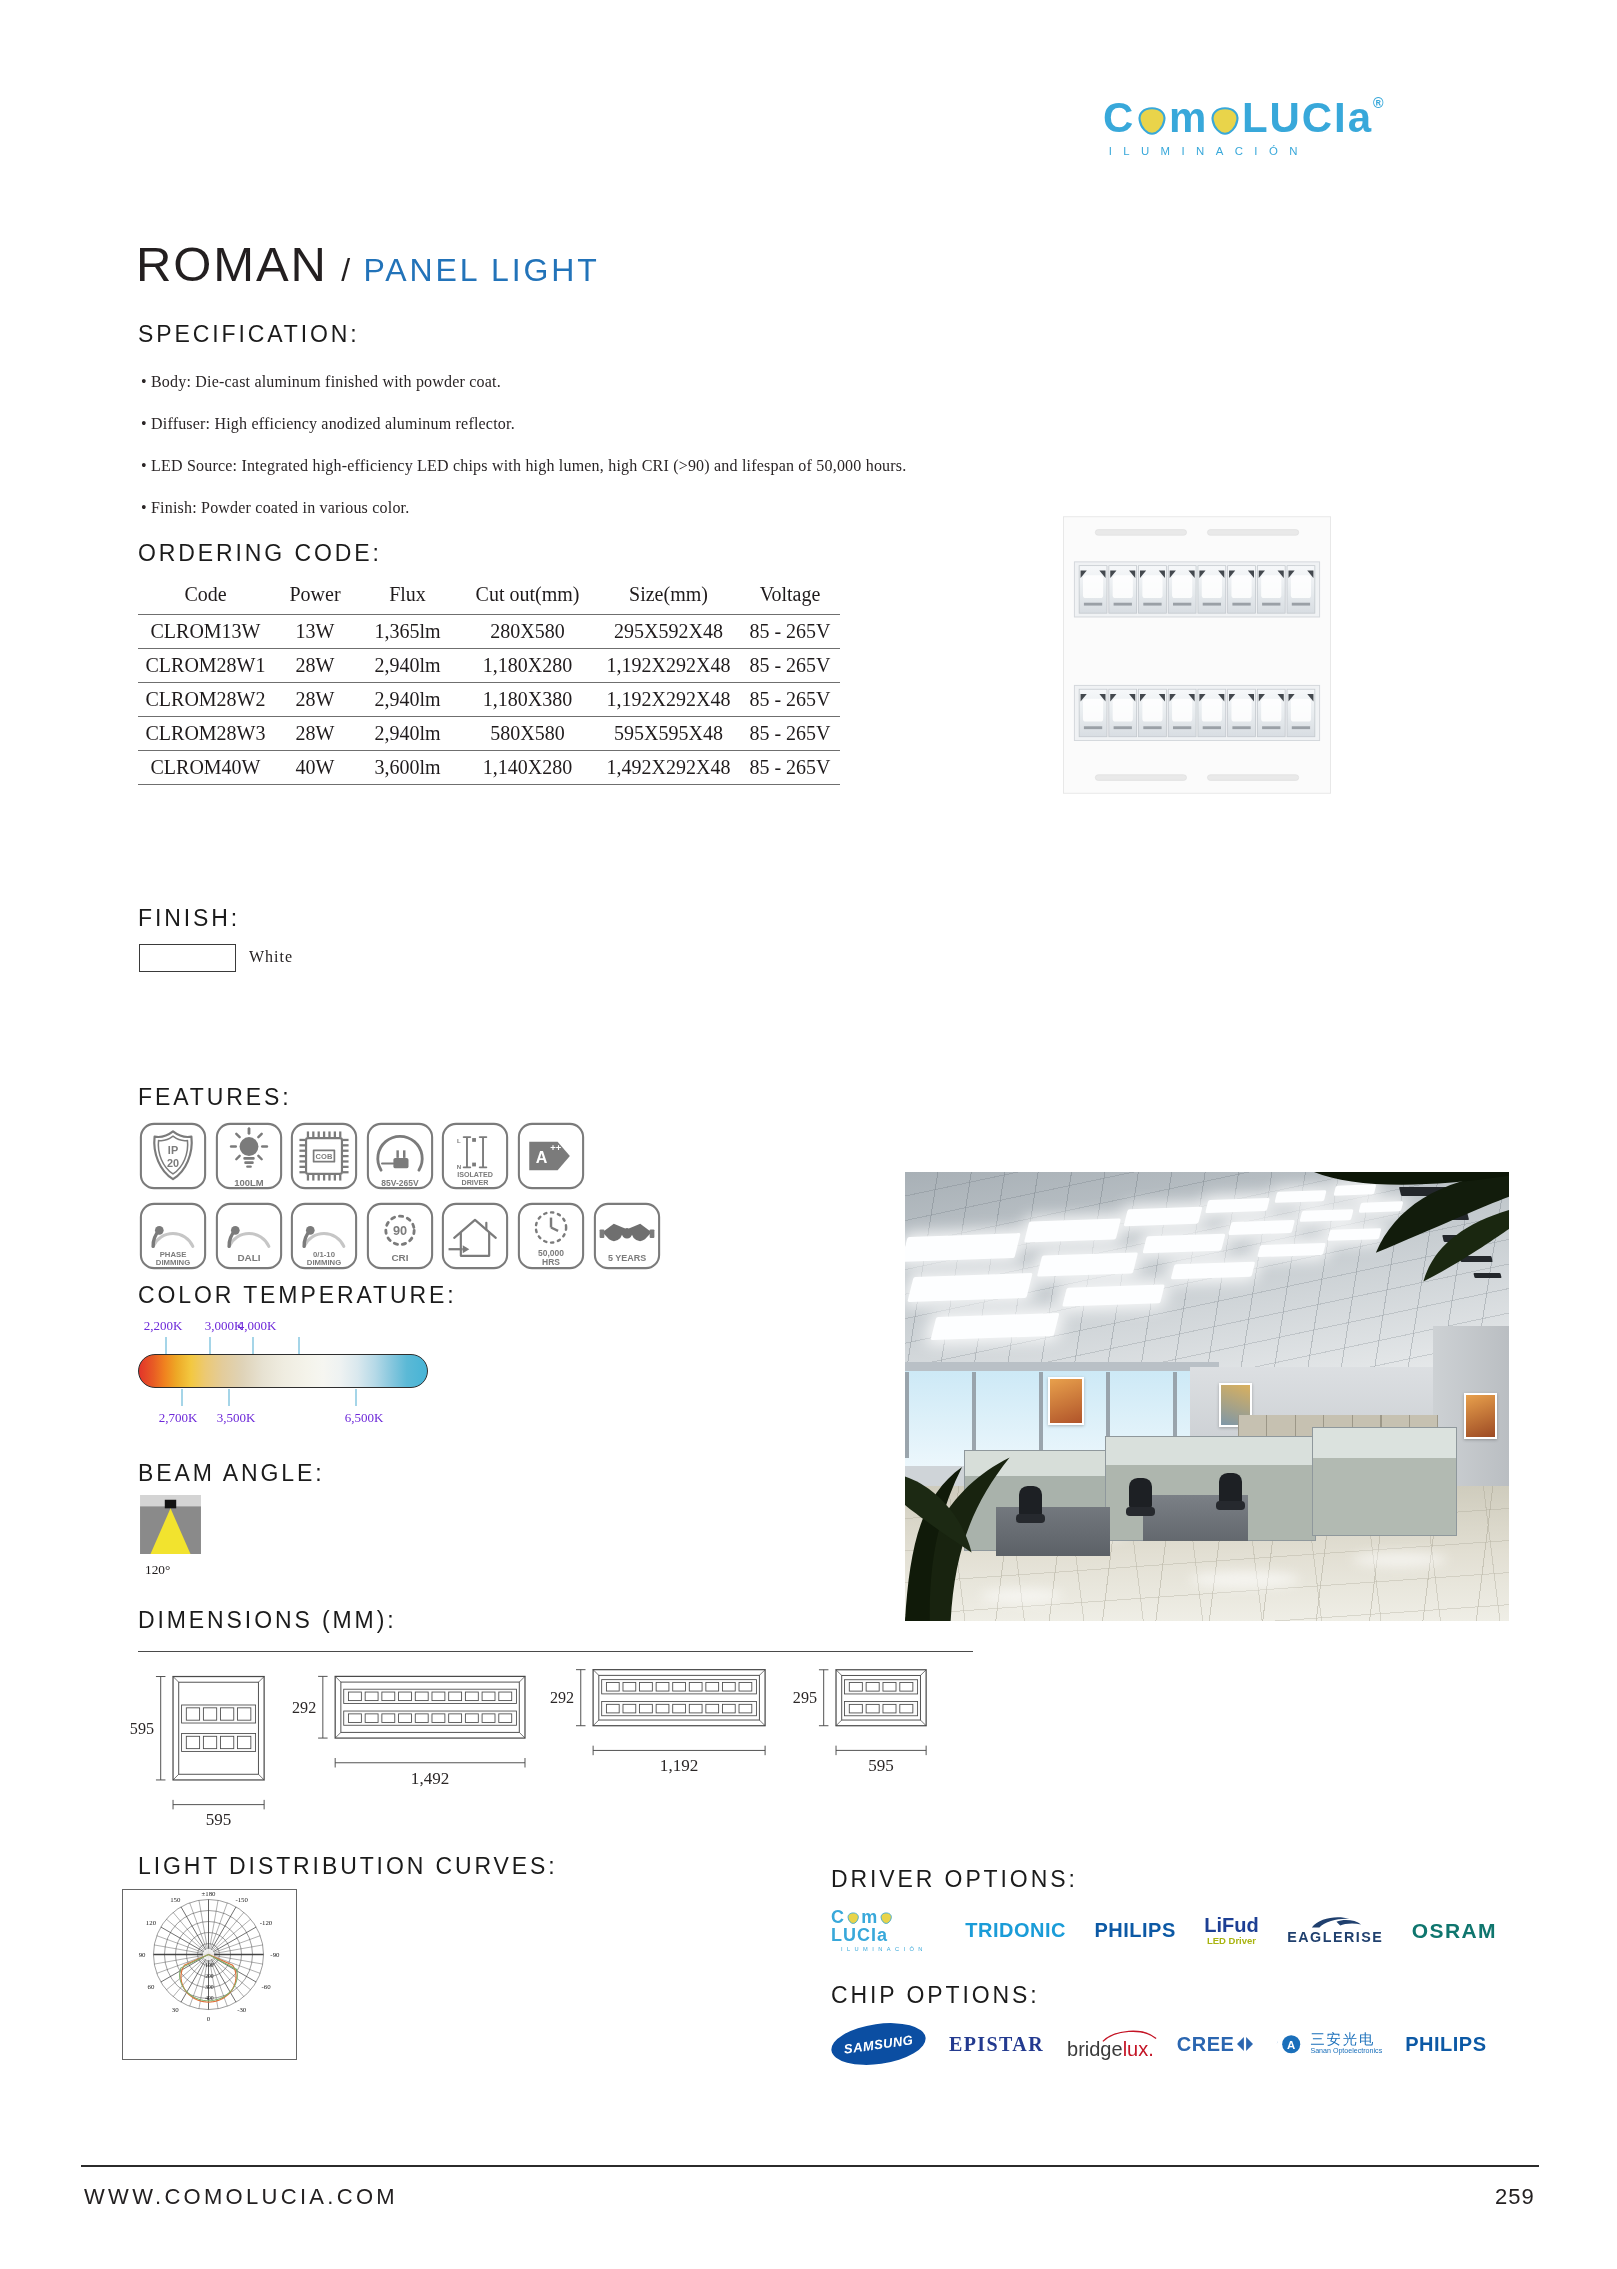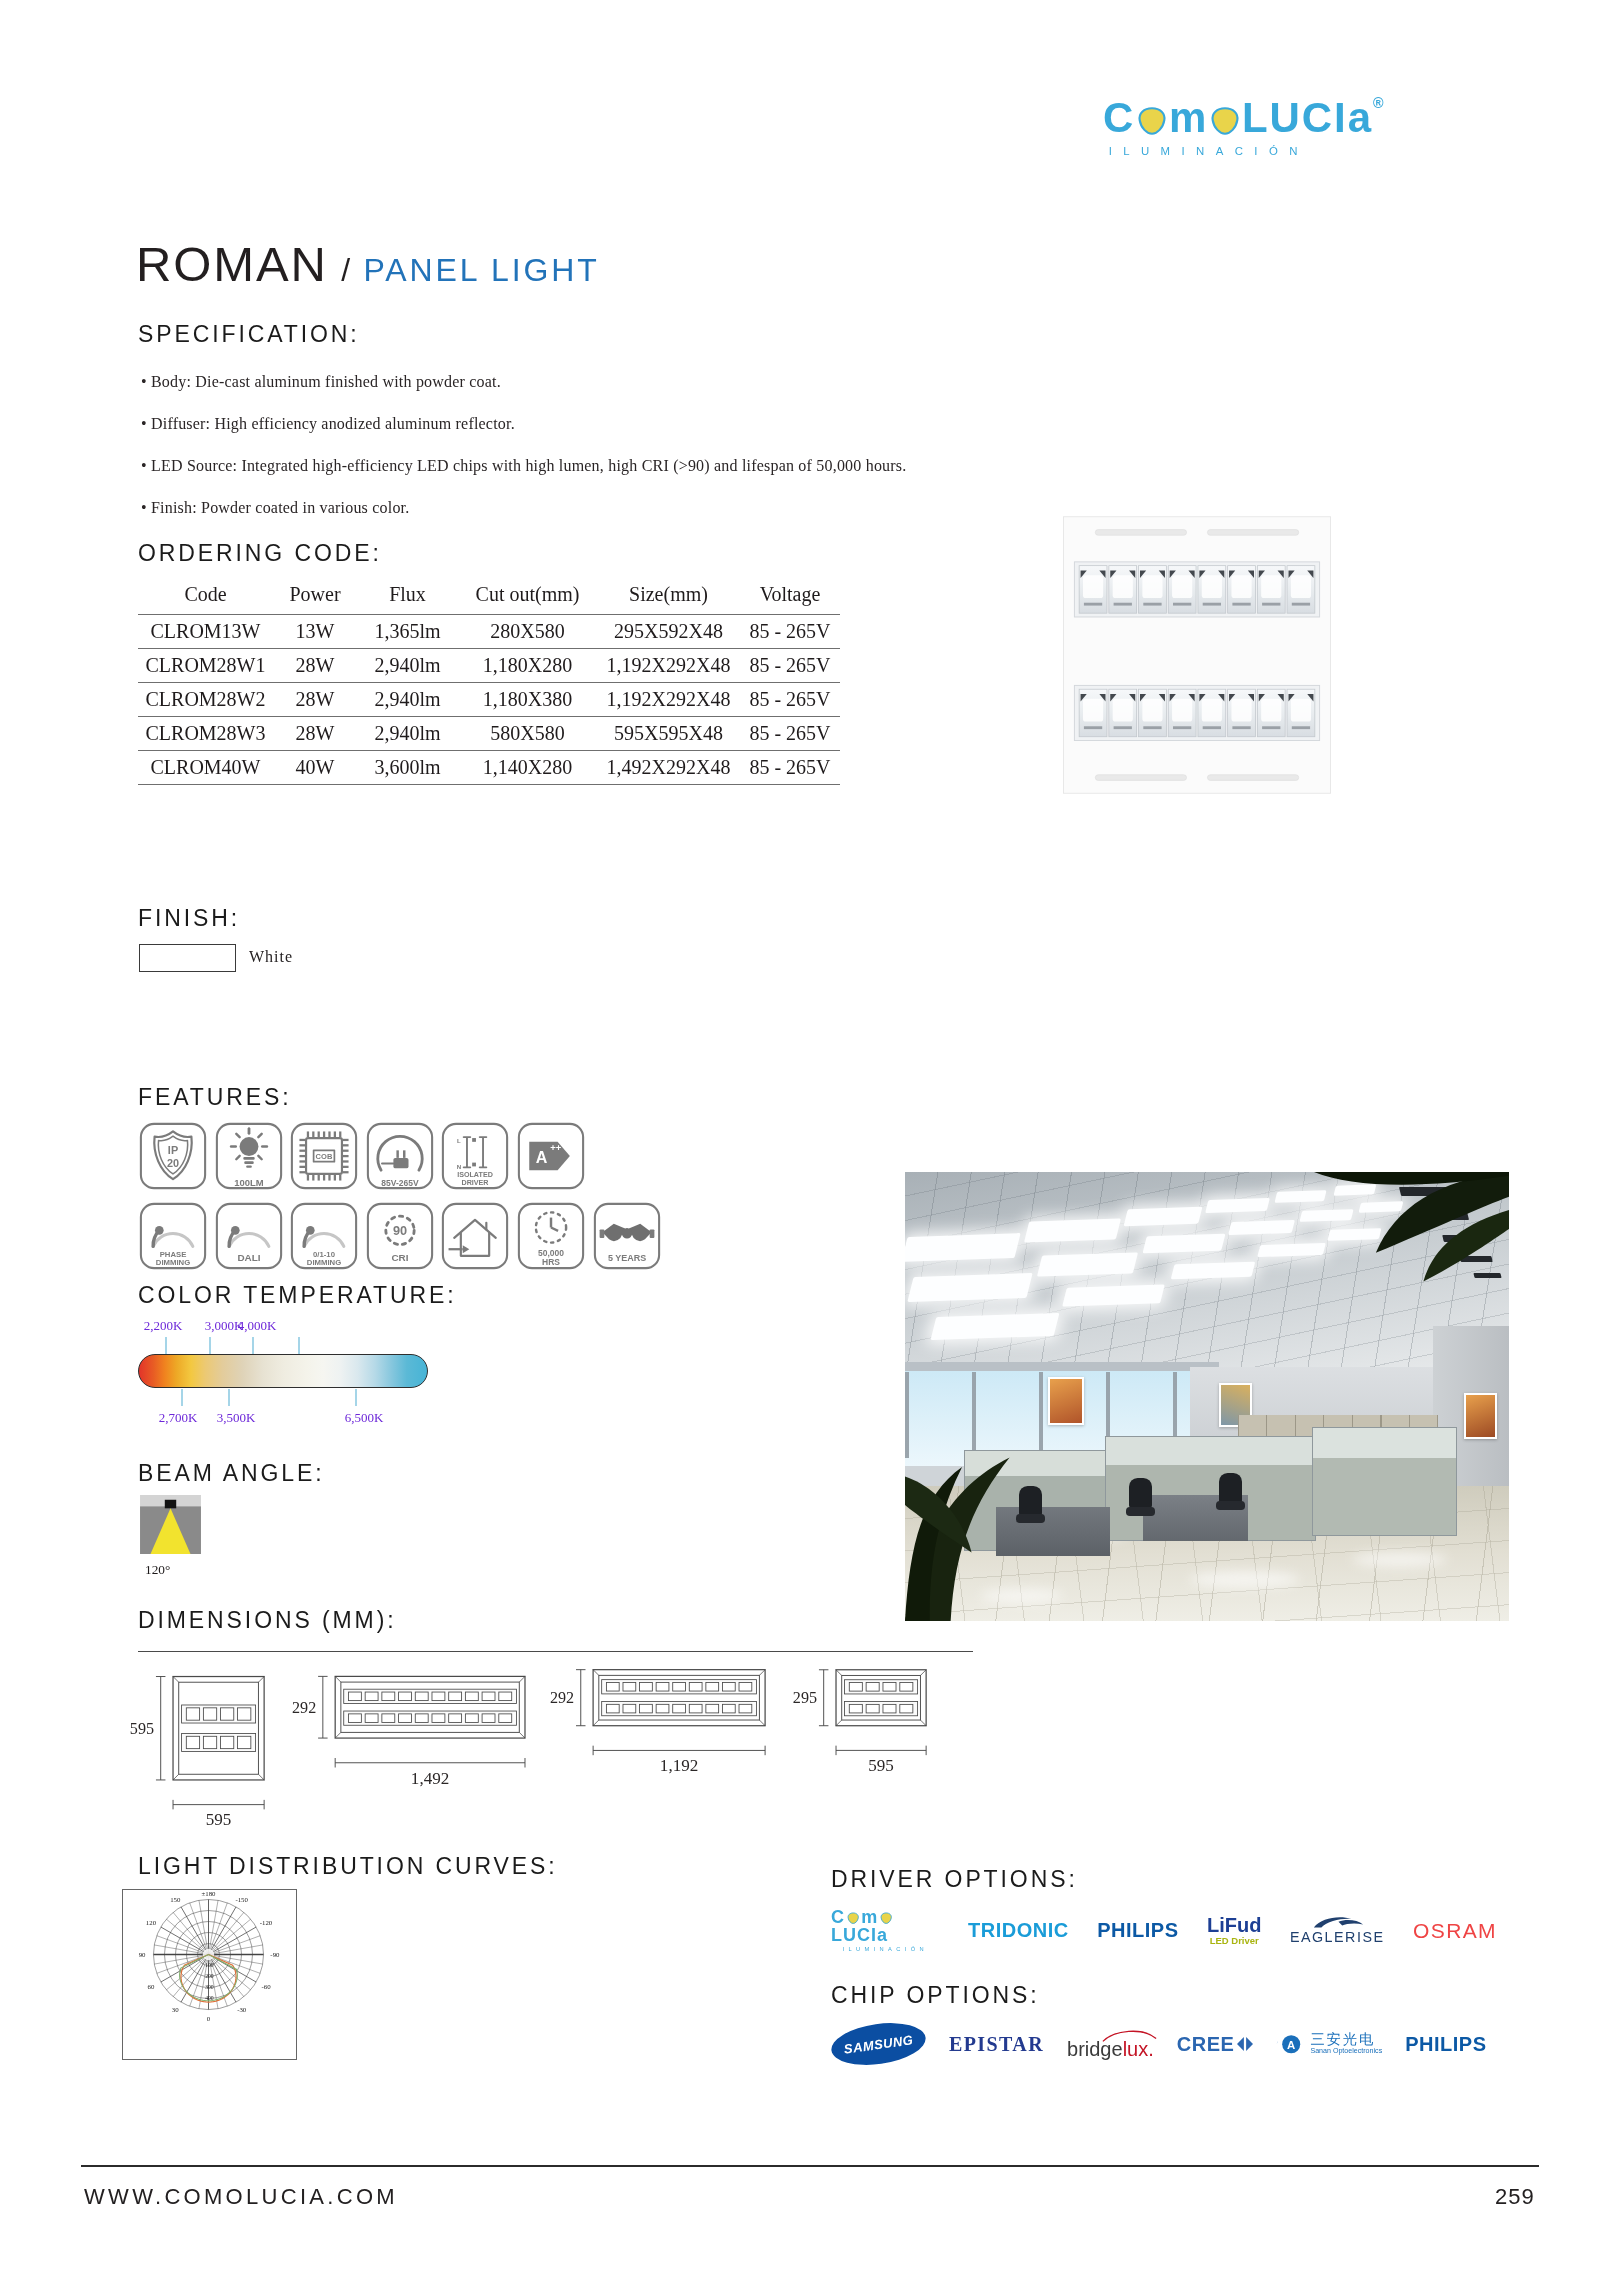--- a/index.html
+++ b/index.html
@@ -705,24 +705,24 @@
       </div>
       <div class="brand">
         <span style="font-size: 20px; font-weight: 800; color: rgb(29, 63, 148);">LiFud</span>
         <span style="font-size: 9.5px; font-weight: 600; color: rgb(169, 180, 16); margin-top: 1.9px;">LED Driver</span>
       </div>
       <div class="brand">
         <svg width="55" height="12.4" viewBox="0 0 58 13">
           <path d="M4 12 C12 2 30 -1 44 3 C34 2 18 5 12 12 Z" fill="#20406e"></path>
           <path d="M30 6 C38 3 50 4 56 9 C48 7 38 8 34 10 Z" fill="#20406e"></path>
         </svg>
-        <span style="font-size: 14.3px; font-weight: 400; letter-spacing: 1.5px; color: rgb(32, 64, 110); margin-top: 1px;">EAGLERISE</span>
-      </div>
-      <div class="brand">
-        <span style="font-size: 21px; font-weight: 400; letter-spacing: 1.4px; color: #ef4444;">OSRAM</span>
+        <span style="font-size: 14.3px; font-weight: 700; letter-spacing: 1.5px; color: rgb(32, 64, 110); margin-top: 1px;">EAGLERISE</span>
+      </div>
+      <div class="brand">
+        <span style="font-size: 21px; font-weight: 700; letter-spacing: 1.4px; color: #0f766e;">OSRAM</span>
       </div>
     </div>
 
   <div class="abs h-tech" style="left:831px;top:1982px">CHIP OPTIONS:</div>
   <div class="abs brand-row" style="left:831px;top:2024px;width:675px;gap:23px" id="chip-brands">
       <div class="brand">
         <div style="width: 95px; height: 40px; background: rgb(11, 78, 162); border-radius: 50%; transform: rotate(-8deg); display: flex; align-items: center; justify-content: center;">
           <span style="color: rgb(255, 255, 255); font-style: italic; font-weight: 700; font-size: 13px; letter-spacing: 0.5px;">SAMSUNG</span>
         </div>
       </div>

